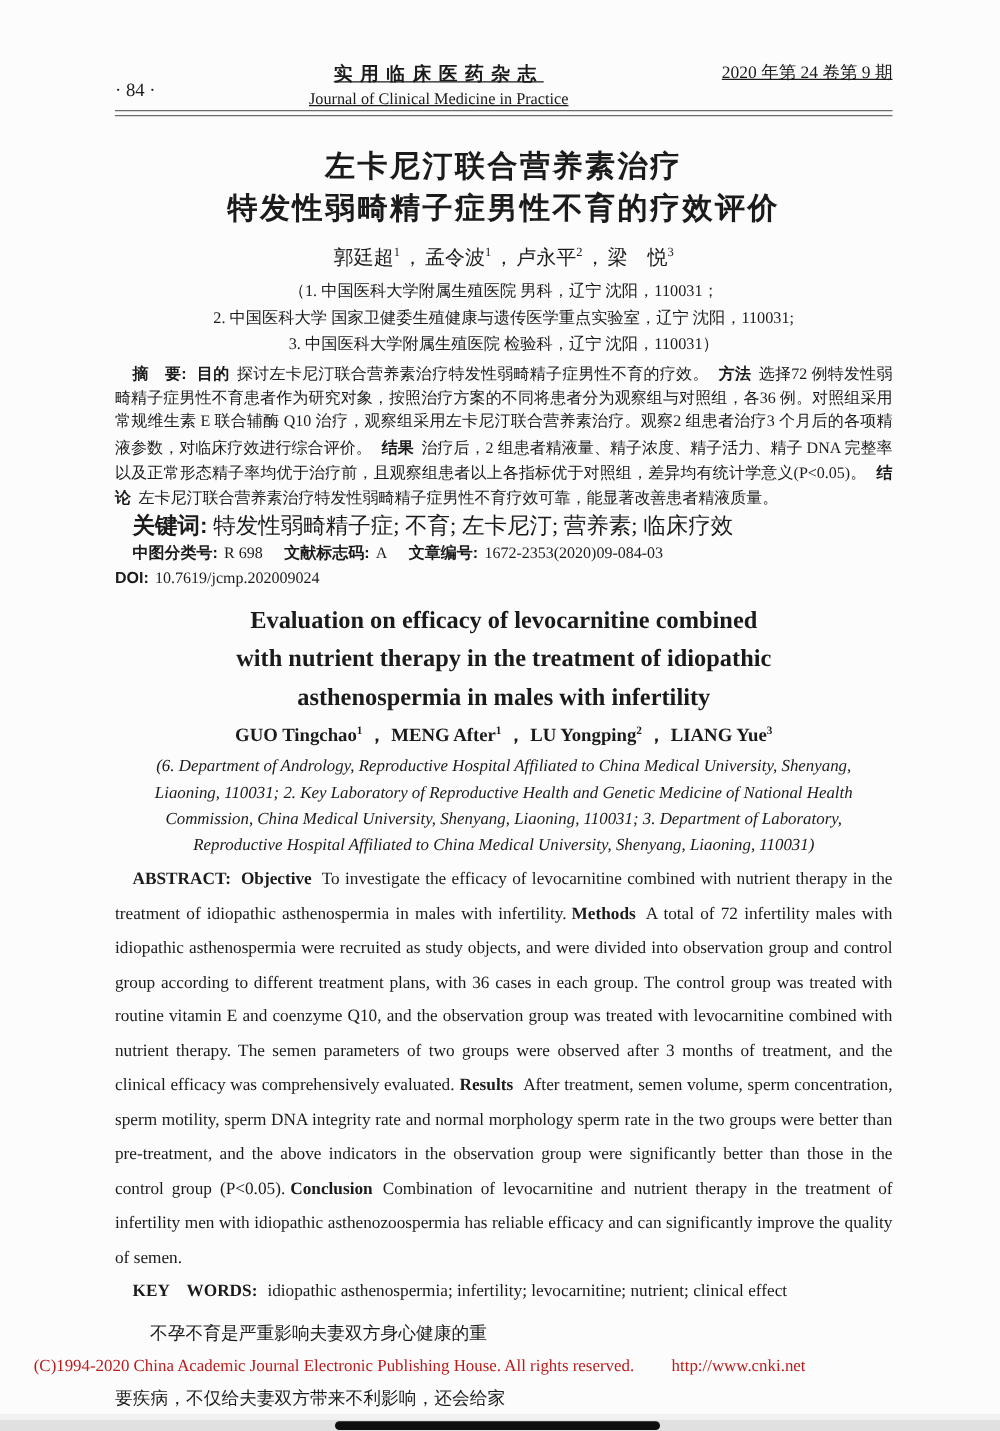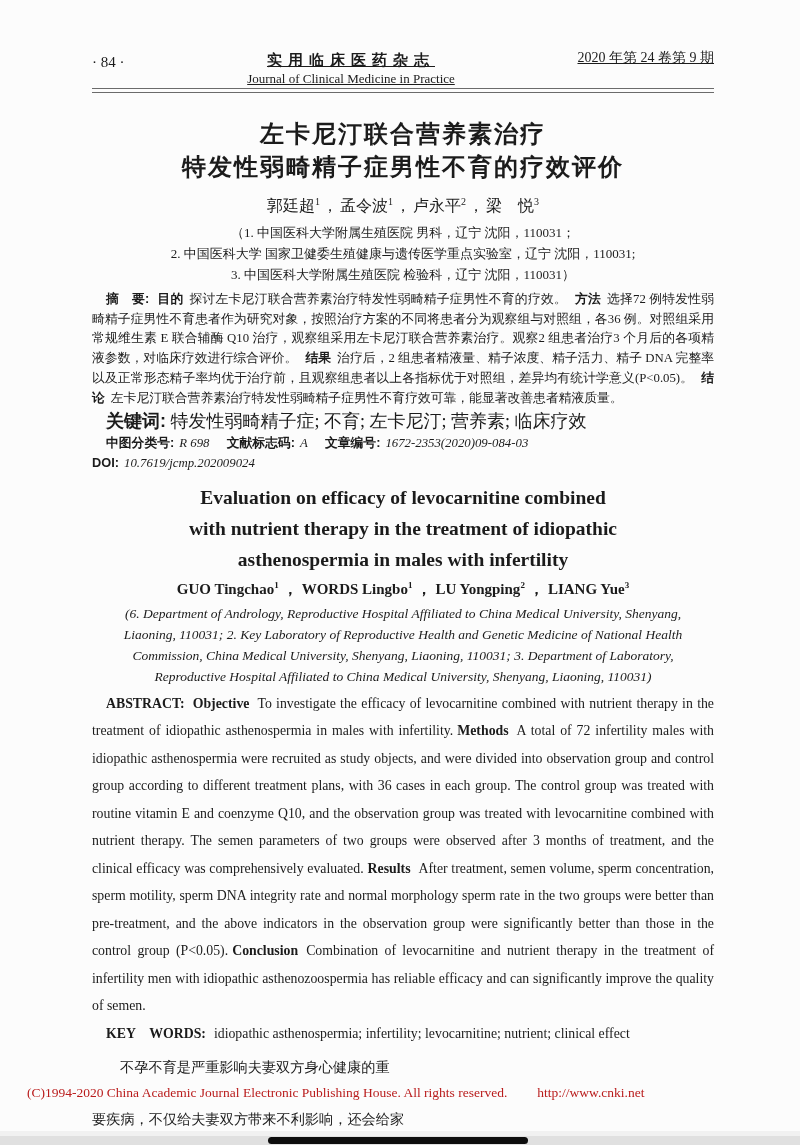--- a/index.html
+++ b/index.html
@@ -13,21 +13,21 @@
   }
   .content{
     position:absolute;top:0;left:0;right:0;bottom:0;
     padding:45px 86px 0 92px;
   }
   
   .header-row{
     display:flex;justify-content:space-between;align-items:flex-end;
     height:42px;
   }
-  .pagenum{font-size:15px;align-self:flex-end;padding-bottom:16px;}
+  .pagenum{font-size:15px;align-self:flex-end;padding-bottom:5px;}
   .journal-center{text-align:center;line-height:1.25;text-decoration:underline;}
   .journal-cn{
     font-family:"Liberation Sans", sans-serif;
     font-weight:bold;font-size:15px;letter-spacing:6px;
   }
   .journal-en{font-size:13px;margin-top:1px;}
   .issue{font-size:14px;align-self:flex-end;padding-bottom:20px;text-decoration:underline;}
   .double-rule{
     height:3px;margin-top:1px;
     border-top:1.5px solid #6b6b6b;border-bottom:1.5px solid #6b6b6b;
@@ -47,21 +47,21 @@
     margin-top:4px;font-size:12.8px;line-height:19.2px;
     text-align:justify;
   }
   .cn-abstract p{margin:0;}
   .cn-abstract .first{text-indent:14px;}
   b.hei{font-family:"Liberation Sans", sans-serif;font-weight:bold;}
   .seg-label{font-family:"Liberation Sans", sans-serif;font-weight:bold;margin:0 6px 0 8px;}
   .kw-line{margin-top:2px;text-indent:14px;font-size:18px;line-height:20px;}
   .meta-line{margin-top:2px;text-indent:14px;font-size:12.8px;line-height:20px;}
   .meta-pair{margin-right:14px;}
-  .meta-pair .v{margin-left:5px;font-style:italic;}
+  .meta-pair .v{margin-left:5px;}
   
   .en-title{
     margin-top:9px;text-align:center;font-weight:bold;
     font-size:19.5px;line-height:31px;
   }
   .en-authors{margin-top:5px;text-align:center;font-weight:bold;font-size:15px;}
   .en-authors sup{font-size:9px;}
   .en-authors .sep{margin:0 4px;}
   .en-affils{
     margin-top:4px;text-align:center;font-style:italic;
@@ -150,21 +150,21 @@
       <span class="meta-pair"><b class="hei">DOI:</b><span class="v">10.7619/jcmp.202009024</span></span>
     </div>
 
     <div class="en-title">
       <div>Evaluation on efficacy of levocarnitine combined</div>
       <div>with nutrient therapy in the treatment of idiopathic</div>
       <div>asthenospermia in males with infertility</div>
     </div>
 
     <div class="en-authors">
-      <span class="au"><span>GUO Tingchao</span><sup>1</sup><span class="sep">，</span></span><span class="au"><span>WORDS Lingbo</span><sup>1</sup><span class="sep">，</span></span><span class="au"><span>LU Yongping</span><sup>2</sup><span class="sep">，</span></span><span class="au"><span>LIANG Yue</span><sup>3</sup></span>
+      <span class="au"><span>GUO Tingchao</span><sup>1</sup><span class="sep">，</span></span><span class="au"><span>MENG After</span><sup>1</sup><span class="sep">，</span></span><span class="au"><span>LU Yongping</span><sup>2</sup><span class="sep">，</span></span><span class="au"><span>LIANG Yue</span><sup>3</sup></span>
     </div>
 
     <div class="en-affils">
       <div>(6. Department of Andrology, Reproductive Hospital Affiliated to China Medical University, Shenyang,</div>
       <div>Liaoning, 110031; 2. Key Laboratory of Reproductive Health and Genetic Medicine of National Health</div>
       <div>Commission, China Medical University, Shenyang, Liaoning, 110031; 3. Department of Laboratory,</div>
       <div>Reproductive Hospital Affiliated to China Medical University, Shenyang, Liaoning, 110031)</div>
     </div>
 
     <div class="en-abstract">

